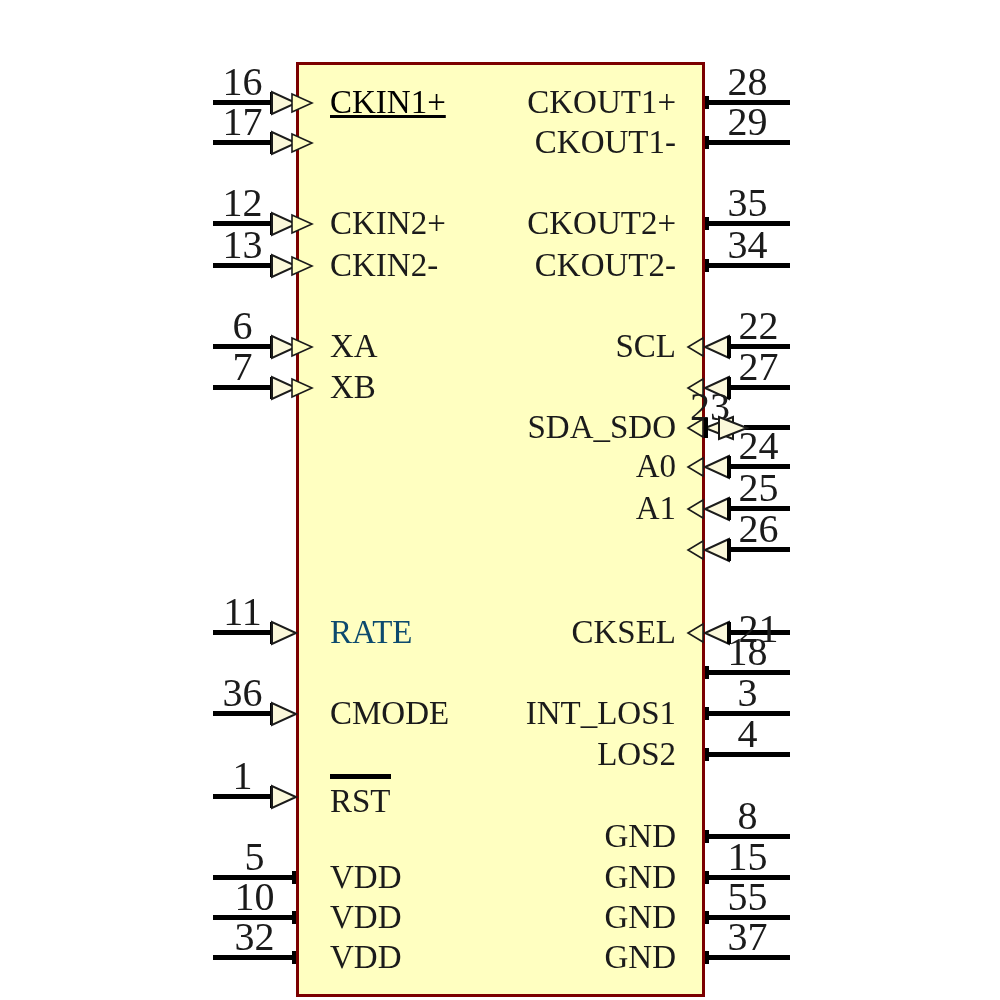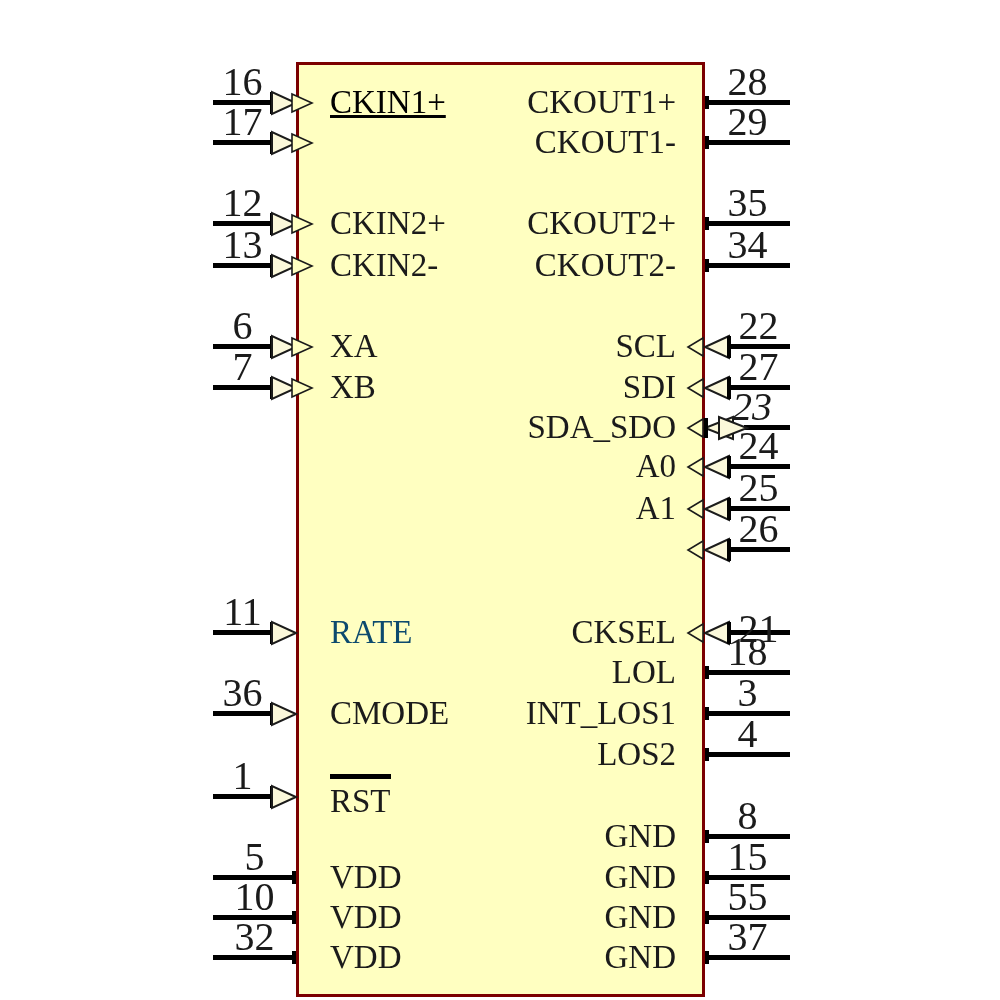--- a/index.html
+++ b/index.html
@@ -125,28 +125,27 @@
     <div class="pin-line" style="left: 727px; top: 344px; width: 63px; background: rgb(0, 0, 0);"></div>
     <div class="pin-number" style="left: 727px; width: 63px; top: 306px; color: rgb(27, 27, 27);">22</div>
     <div class="pin-label right" style="left: 400px; width: 276px; top: 324px; color: rgb(27, 27, 27);"><span>SCL</span></div>
     <svg class="arrow-svg" width="46" height="28" viewBox="0 0 46 28" style="left: 686px; top: 333px;">
       <polygon points="17,5 2,14 17,23" fill="#FFFFC1" stroke="#1B1B1B" stroke-width="1.6"></polygon>
       <polygon points="43,3 19,14 43,25" fill="#FBF8DA" stroke="#1B1B1B" stroke-width="2"></polygon>
       <rect x="41" y="3" width="4" height="22" fill="#000"></rect>
     </svg>
     <div class="pin-line" style="left: 727px; top: 385px; width: 63px; background: rgb(0, 0, 0);"></div>
     <div class="pin-number" style="left: 727px; width: 63px; top: 347px; color: rgb(27, 27, 27);">27</div>
-    <div class="pin-label right" style="left: 400px; width: 276px; top: 365px; color: rgb(27, 27, 27);"><span>SDI</span></div>
     <svg class="arrow-svg" width="46" height="28" viewBox="0 0 46 28" style="left: 686px; top: 374px;">
       <polygon points="17,5 2,14 17,23" fill="#FFFFC1" stroke="#1B1B1B" stroke-width="1.6"></polygon>
       <polygon points="43,3 19,14 43,25" fill="#FBF8DA" stroke="#1B1B1B" stroke-width="2"></polygon>
       <rect x="41" y="3" width="4" height="22" fill="#000"></rect>
     </svg>
     <div class="pin-line" style="left: 744px; top: 425px; width: 46px; background: rgb(0, 0, 0);"></div>
-    <div class="pin-number" style="left: 714px; width: 76px; top: 387px; color: rgb(27, 27, 27); font-style: italic;">23</div>
+    <div class="pin-number" style="left: 672px; width: 76px; top: 387px; color: rgb(27, 27, 27);">23</div>
     <div class="pin-label right" style="left: 400px; width: 276px; top: 405px; color: rgb(27, 27, 27);"><span>SDA_SDO</span></div>
     <svg class="arrow-svg" width="66" height="28" viewBox="0 0 66 28" style="left: 686px; top: 414px;">
       <polygon points="17,5 2,14 17,23" fill="#FFFFC1" stroke="#1B1B1B" stroke-width="1.6"></polygon>
       <polygon points="47,3 19,14 47,25" fill="#FBF8DA" stroke="#1B1B1B" stroke-width="2"></polygon>
       <polygon points="33,3 33,25 61,14" fill="#FBF8DA" stroke="#1B1B1B" stroke-width="2"></polygon>
       <rect x="18" y="4" width="4" height="20" fill="#000"></rect>
     </svg>
     <div class="pin-line" style="left: 727px; top: 464px; width: 63px; background: rgb(0, 0, 0);"></div>
     <div class="pin-number" style="left: 727px; width: 63px; top: 426px; color: rgb(27, 27, 27);">24</div>
     <div class="pin-label right" style="left: 400px; width: 276px; top: 444px; color: rgb(27, 27, 27);"><span>A0</span></div>
@@ -174,21 +173,20 @@
     <div class="pin-number" style="left: 727px; width: 63px; top: 592px; color: rgb(27, 27, 27); margin-top: 17px;">21</div>
     <div class="pin-label right" style="left: 400px; width: 276px; top: 610px; color: rgb(27, 27, 27);"><span>CKSEL</span></div>
     <svg class="arrow-svg" width="46" height="28" viewBox="0 0 46 28" style="left: 686px; top: 619px;">
       <polygon points="17,5 2,14 17,23" fill="#FFFFC1" stroke="#1B1B1B" stroke-width="1.6"></polygon>
       <polygon points="43,3 19,14 43,25" fill="#FBF8DA" stroke="#1B1B1B" stroke-width="2"></polygon>
       <rect x="41" y="3" width="4" height="22" fill="#000"></rect>
     </svg>
     <div class="pin-line" style="left: 705px; top: 670px; width: 85px; background: rgb(0, 0, 0);"></div>
     <div class="pin-tick" style="left: 705px; top: 666px; background: rgb(0, 0, 0);"></div>
     <div class="pin-number" style="left: 705px; width: 85px; top: 632px; color: rgb(27, 27, 27);">18</div>
-    <div class="pin-label right" style="left: 400px; width: 276px; top: 650px; color: rgb(27, 27, 27);"><span>LOL</span></div>
     <div class="pin-line" style="left: 705px; top: 711px; width: 85px; background: rgb(0, 0, 0);"></div>
     <div class="pin-tick" style="left: 705px; top: 707px; background: rgb(0, 0, 0);"></div>
     <div class="pin-number" style="left: 705px; width: 85px; top: 673px; color: rgb(27, 27, 27);">3</div>
     <div class="pin-label right" style="left: 400px; width: 276px; top: 691px; color: rgb(27, 27, 27);"><span>INT_LOS1</span></div>
     <div class="pin-line" style="left: 705px; top: 752px; width: 85px; background: rgb(0, 0, 0);"></div>
     <div class="pin-tick" style="left: 705px; top: 748px; background: rgb(0, 0, 0);"></div>
     <div class="pin-number" style="left: 705px; width: 85px; top: 714px; color: rgb(27, 27, 27);">4</div>
     <div class="pin-label right" style="left: 400px; width: 276px; top: 732px; color: rgb(27, 27, 27);"><span>LOS2</span></div>
     <div class="pin-line" style="left: 705px; top: 834px; width: 85px; background: rgb(0, 0, 0);"></div>
     <div class="pin-tick" style="left: 705px; top: 830px; background: rgb(0, 0, 0);"></div>

